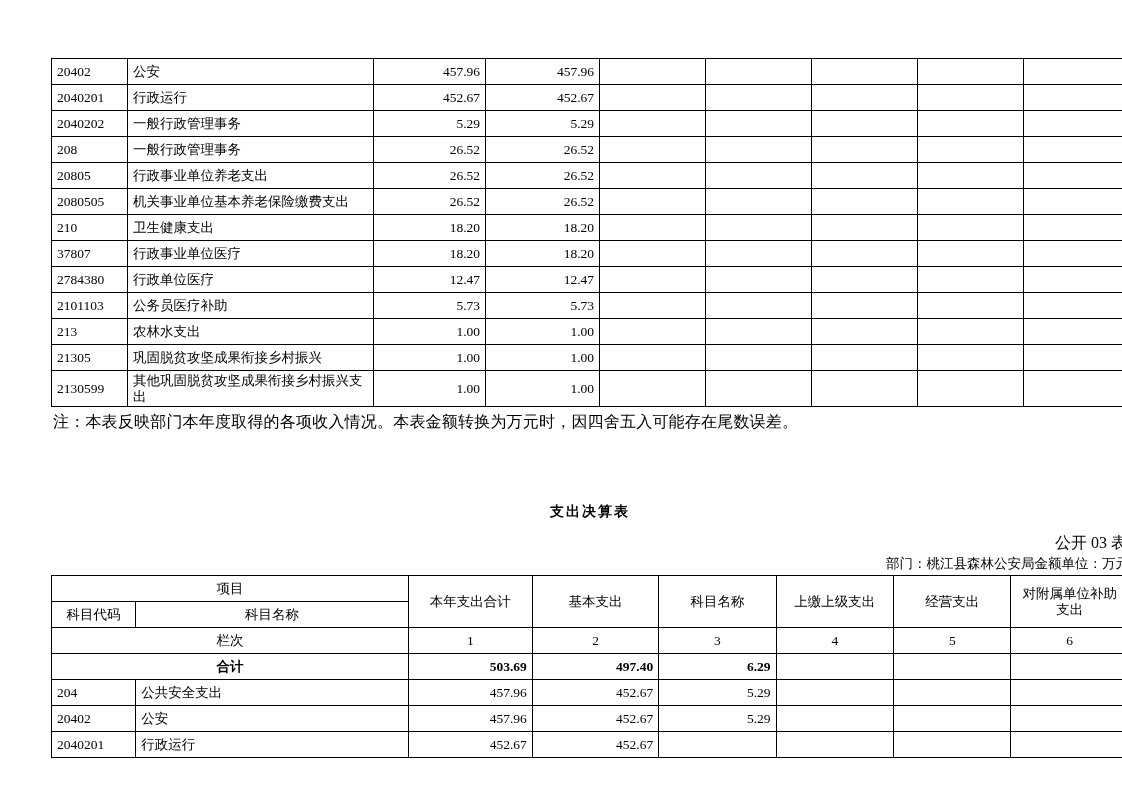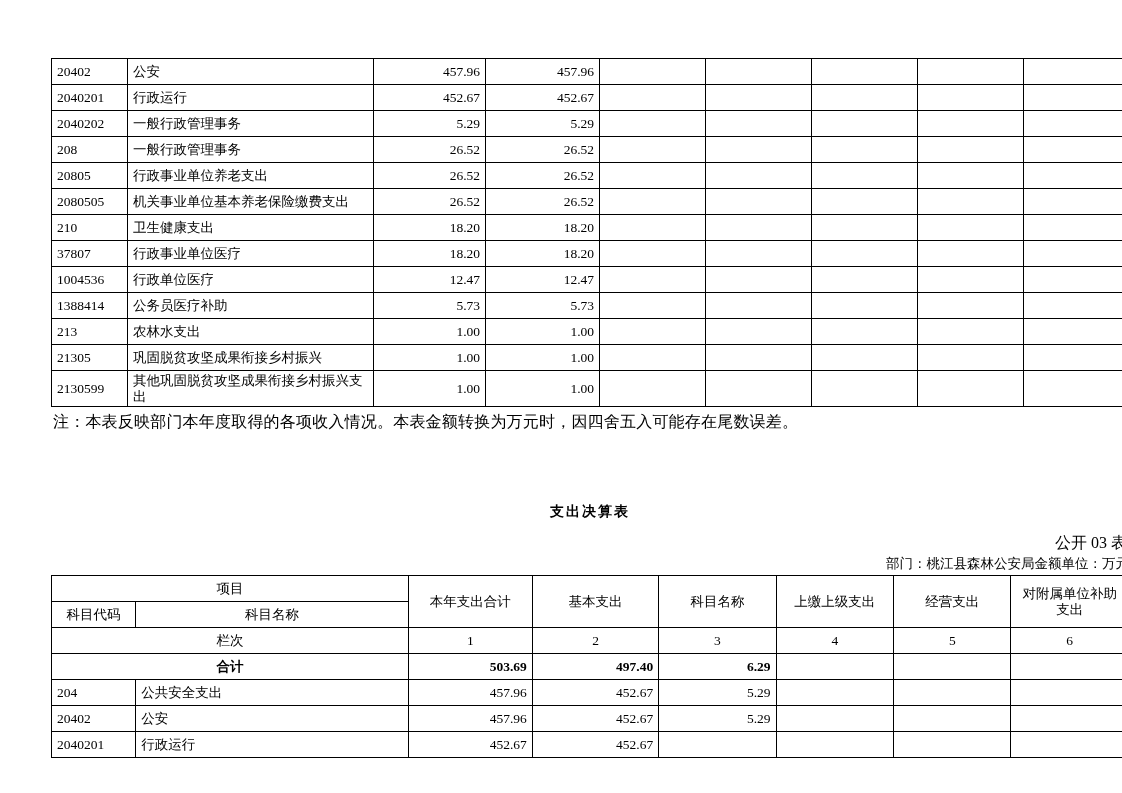--- a/index.html
+++ b/index.html
@@ -195,32 +195,32 @@
             <td class="cn">行政事业单位医疗</td>
             <td class="num">18.20</td>
             <td class="num">18.20</td>
             <td class="num"></td>
             <td class="num"></td>
             <td class="num"></td>
             <td class="num"></td>
             <td class="num"></td>
           </tr>
           <tr>
-            <td class="code">1004536</td>
+            <td class="code">2784380</td>
             <td class="cn">行政单位医疗</td>
             <td class="num">12.47</td>
             <td class="num">12.47</td>
             <td class="num"></td>
             <td class="num"></td>
             <td class="num"></td>
             <td class="num"></td>
             <td class="num"></td>
           </tr>
           <tr>
-            <td class="code">1388414</td>
+            <td class="code">2101103</td>
             <td class="cn">公务员医疗补助</td>
             <td class="num">5.73</td>
             <td class="num">5.73</td>
             <td class="num"></td>
             <td class="num"></td>
             <td class="num"></td>
             <td class="num"></td>
             <td class="num"></td>
           </tr>
           <tr>

